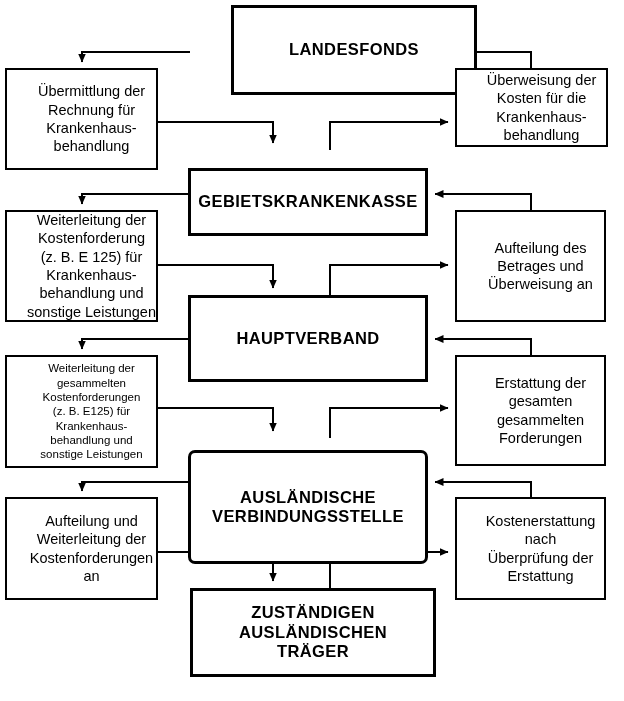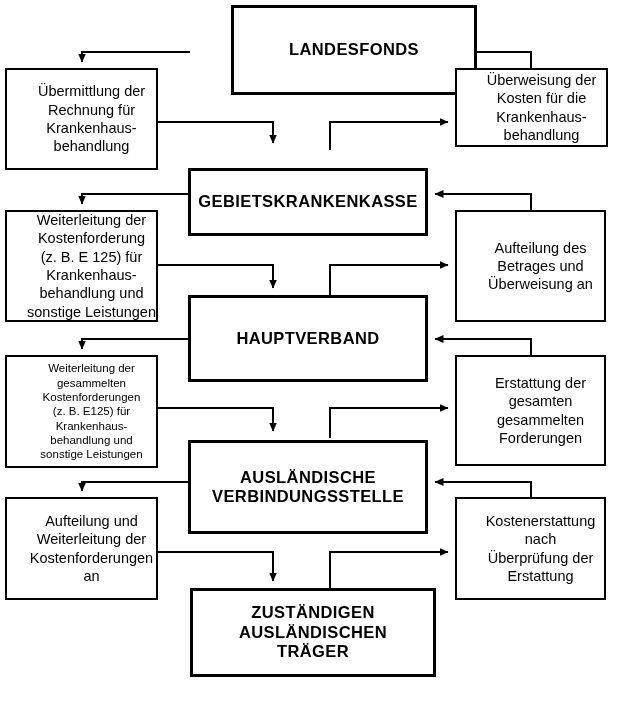--- a/index.html
+++ b/index.html
@@ -200,21 +200,21 @@
 sonstige Leistungen</span>
   </div>
 
   <div class="node side" style="left:455px; top:355px; width:151px; height:111px;">
     <span class="label">Erstattung der
 gesamten
 gesammelten
 Forderungen</span>
   </div>
 
-  <div class="node primary" style="left:188px; top:440px; width:240px; height:94px;">
+  <div class="node primary" style="left:188px; top:450px; width:240px; height:114px;border-radius:7px;">
     <span class="label">AUSLÄNDISCHE
 VERBINDUNGSSTELLE</span>
   </div>
 
   <div class="node side" style="left:5px; top:497px; width:153px; height:103px;justify-content:center;">
     <span class="label">Aufteilung und
 Weiterleitung der
 Kostenforderungen
 an</span>
   </div>

